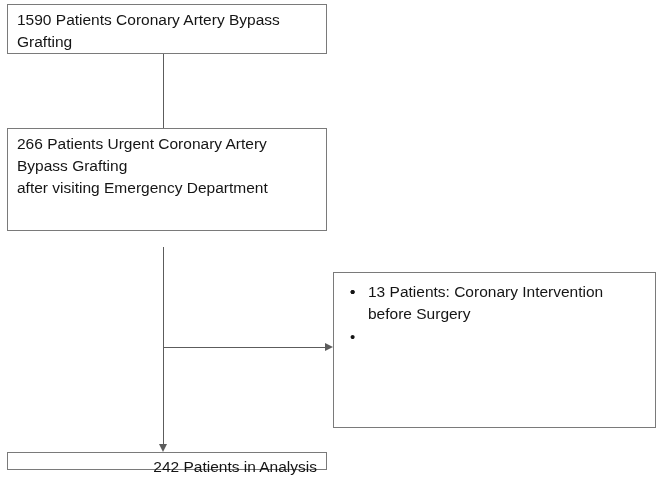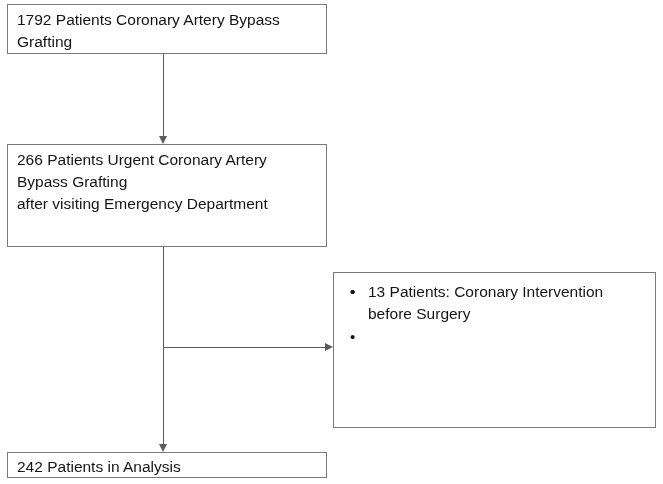--- a/index.html
+++ b/index.html
@@ -37,21 +37,21 @@
     left: 7px;
     top: 4px;
     width: 320px;
     height: 50px;
     padding: 4px 9px;
   }
 
   
   #box-urgent {
     left: 7px;
-    top: 144px;
+    top: 128px;
     width: 320px;
     height: 103px;
     padding: 4px 9px;
   }
 
   
   #box-exclusions {
     left: 333px;
     top: 272px;
     width: 323px;
@@ -77,23 +77,23 @@
     font-size: 15px;
     line-height: 22px;
     color: #151515;
   }
 
   
   #box-analysis {
     left: 7px;
     top: 452px;
     width: 320px;
-    height: 26px;
+    height: 18px;
     padding: 3px 9px;
-    text-align: left;
+    text-align: right;
   }
 
   
   .vline {
     position: absolute;
     width: 1px;
     background: #5c5c5c;
   }
   .hline {
     position: absolute;
@@ -128,21 +128,21 @@
   
   #conn-exclusions-line { left: 163px; top: 347px; width: 162px; }
   #conn-exclusions-head { left: 325px; top: 343px; }
 </style>
 </head>
 <body>
 
 <div id="flowchart">
 
   <div class="box" id="box-total">
-    <span class="txt">1792 Patients Coronary Artery Bypass Grafting</span>
+    <span class="txt">1590 Patients Coronary Artery Bypass Grafting</span>
   </div>
 
   <div class="vline" id="conn-total-urgent-line"></div>
   <div class="arrow-down" id="conn-total-urgent-head"></div>
 
   <div class="box" id="box-urgent">
     <span class="txt">266 Patients Urgent Coronary Artery Bypass Grafting
 after visiting Emergency Department</span>
   </div>
 

